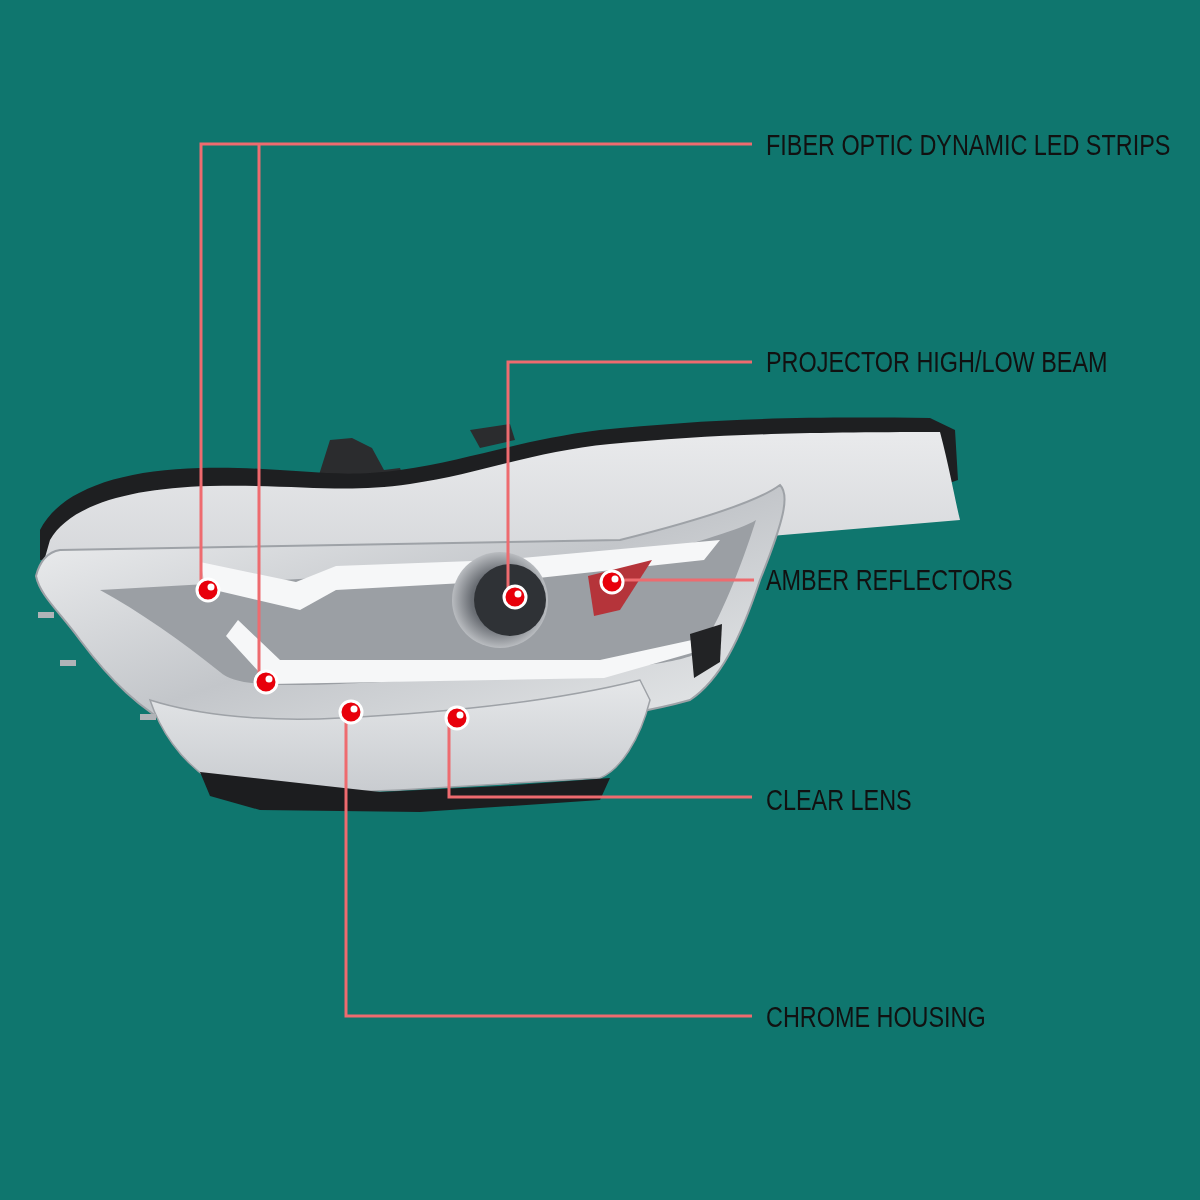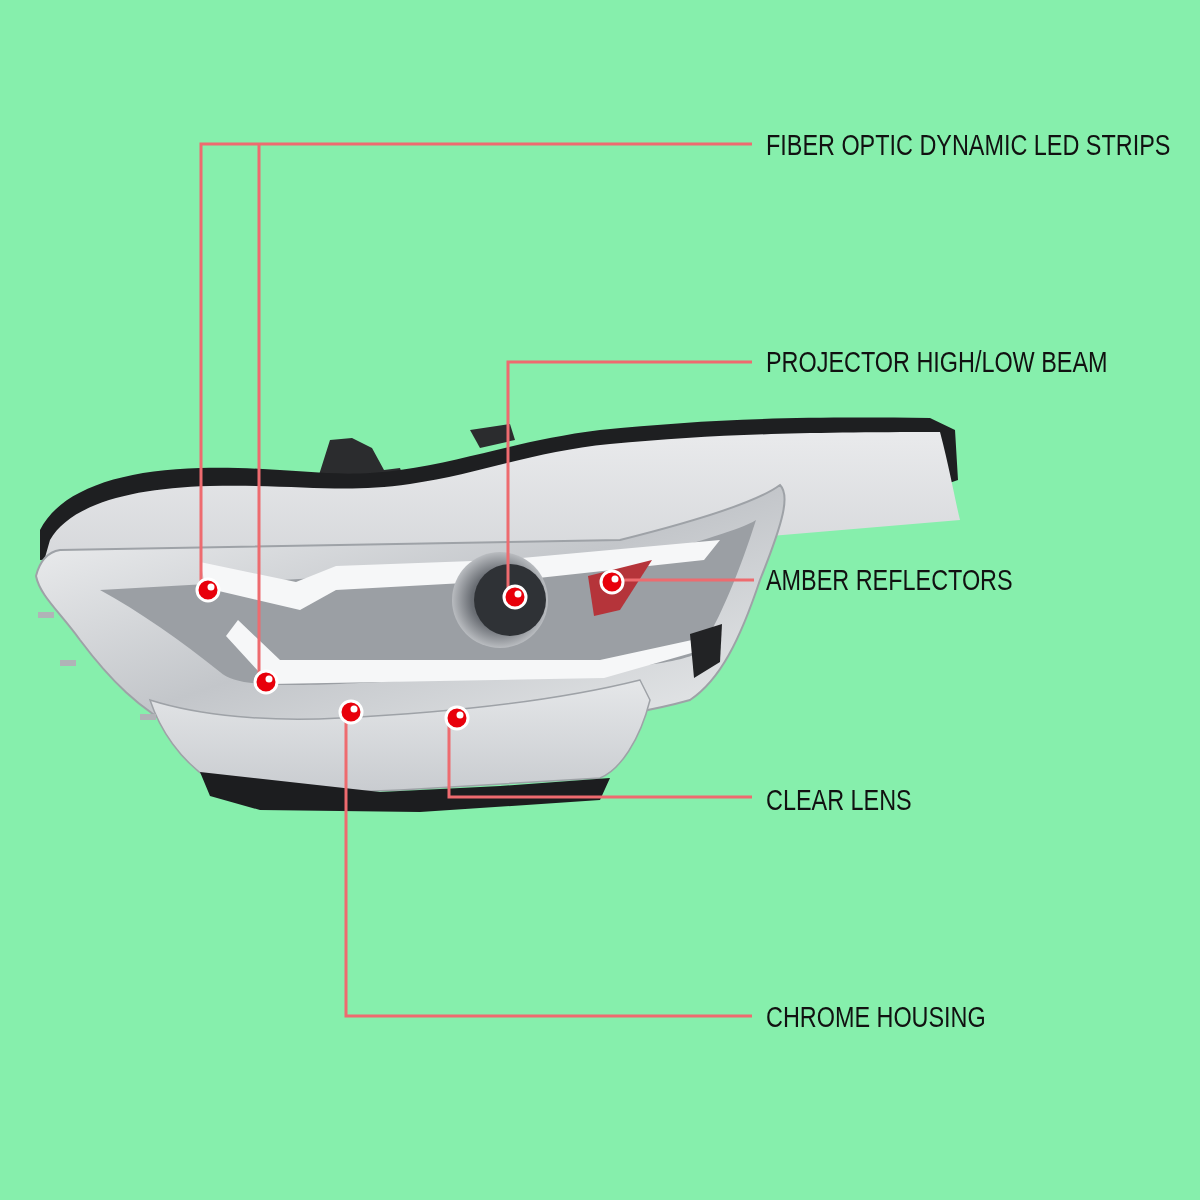--- a/index.html
+++ b/index.html
@@ -1,16 +1,16 @@
 <!DOCTYPE html>
 <html><head>
 <meta charset="utf-8">
 <style>
   html,body{margin:0;padding:0;background:#ffffff;}
-  .canvas{position:relative;width:1200px;height:1200px;background:#86efac;overflow:hidden;}
+  .canvas{position:relative;width:1200px;height:1200px;background:#0f766e;overflow:hidden;}
   .lamp{position:absolute;left:0;top:0;width:1200px;height:1200px;}
   .callouts{position:absolute;left:0;top:0;width:1200px;height:1200px;}
   .label{position:absolute;font-family:"Liberation Sans",sans-serif;font-size:30px;line-height:36px;color:#111111;
          transform:scaleX(0.78);transform-origin:left center;letter-spacing:0px;white-space:nowrap;font-weight:400;}
 </style>
 </head>
 <body>
 
 <div class="canvas">
 

